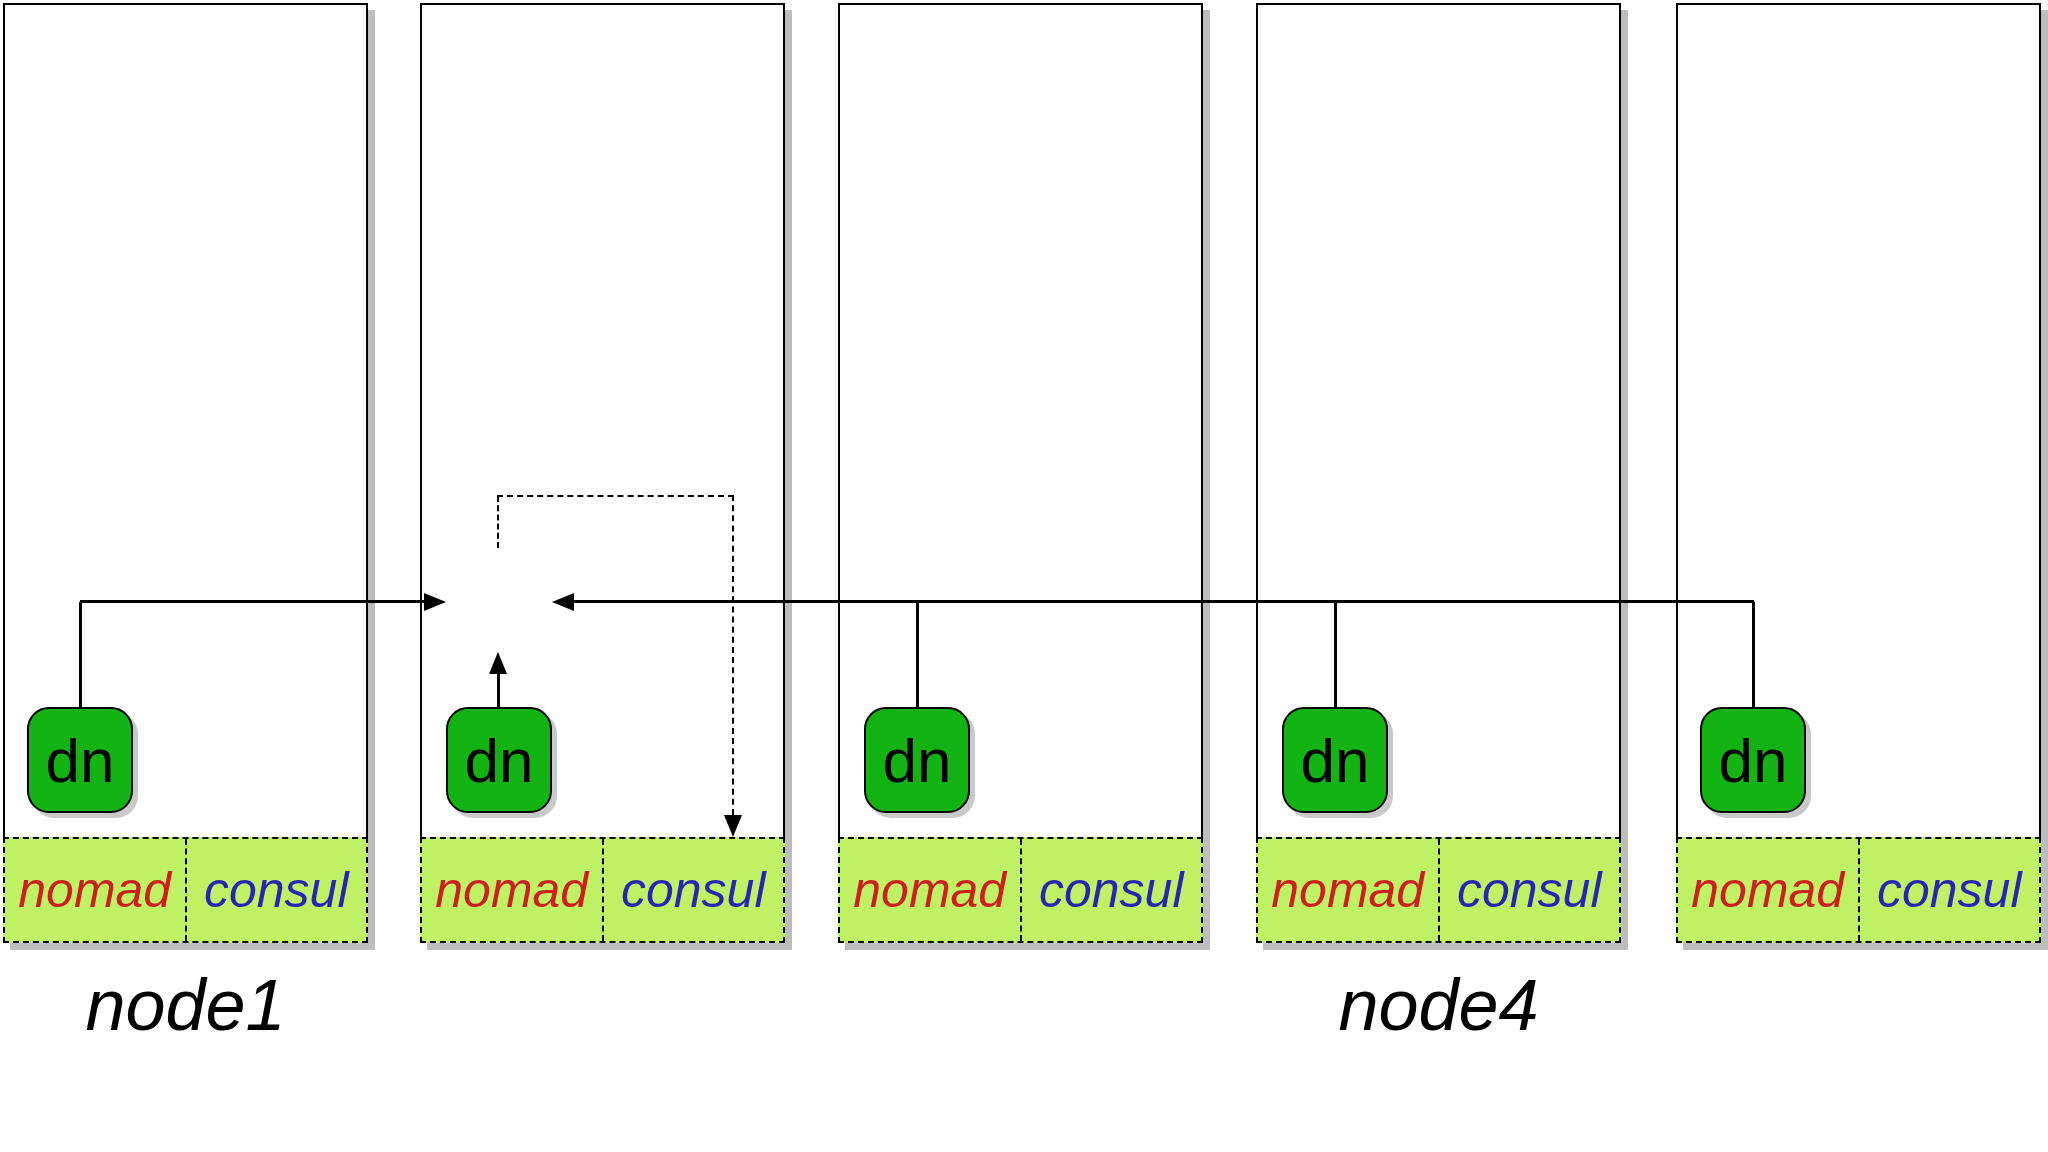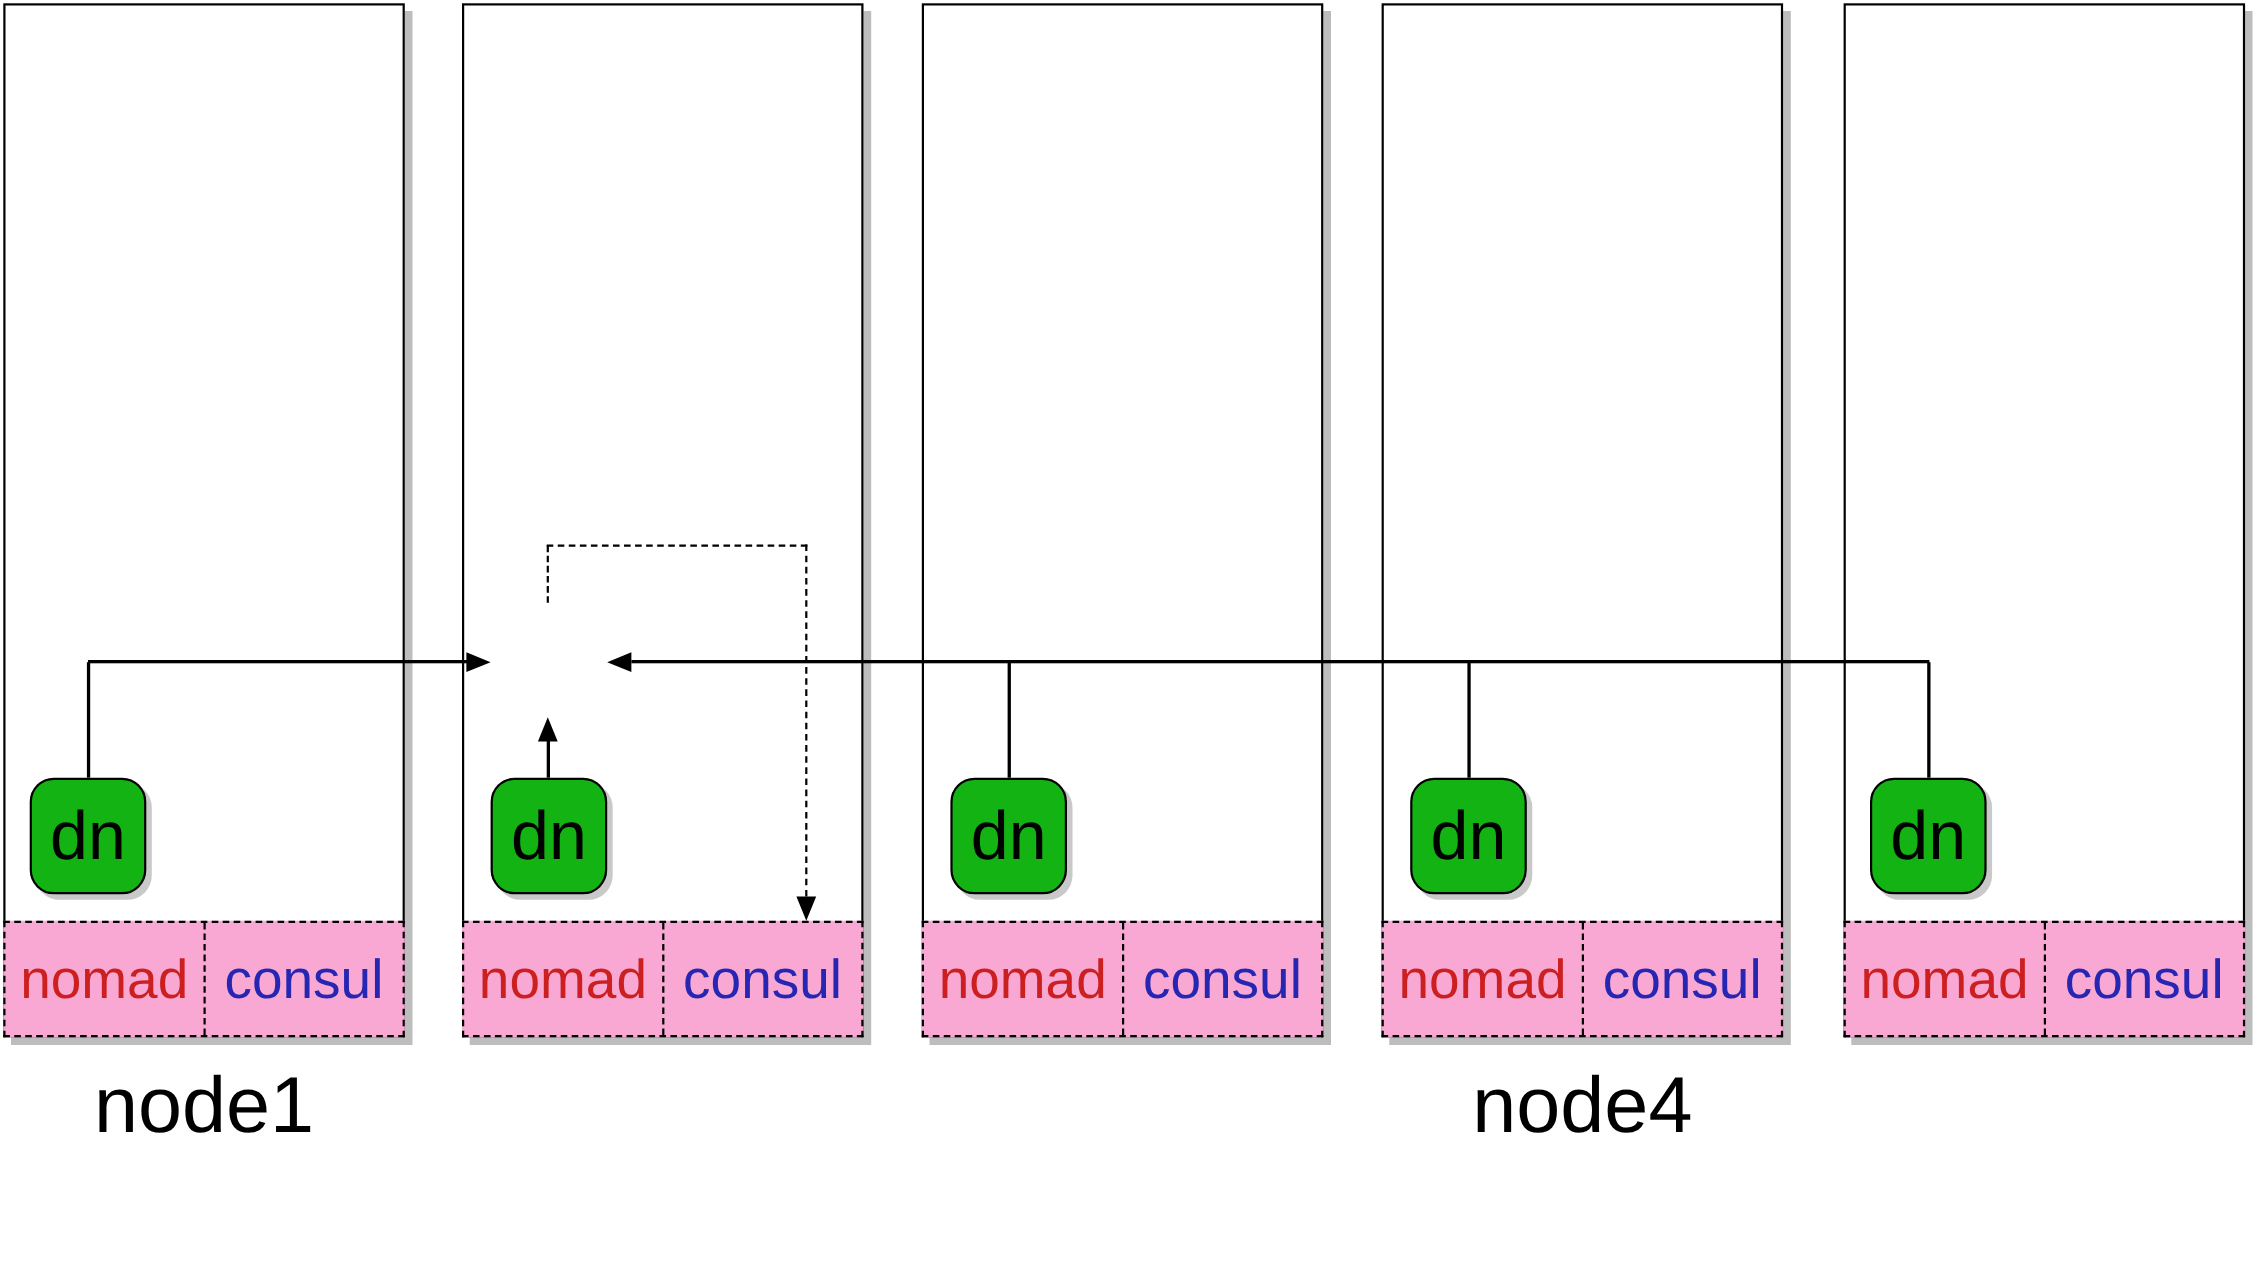--- a/index.html
+++ b/index.html
@@ -11,22 +11,23 @@
   .col{
     position:absolute;top:3px;width:365px;height:940px;
     border:2px solid #000;background:#fff;box-sizing:border-box;
     box-shadow:7px 7px 0 #bdbdbd;
   }
   .x1{left:3px}.x2{left:420px}.x3{left:838px}.x4{left:1256px}.x5{left:1676px}
 
   
   .svc{
     position:absolute;top:837px;width:365px;height:106px;
-    border:2px dashed #000;background:#f9a8d4;box-sizing:border-box;
+    border:2px dashed #000;background:#bef264;box-sizing:border-box;
     display:flex;
+    font-style:italic;
   }
   .svc .cell{
     flex:1;display:flex;align-items:center;justify-content:center;
     font-size:50px;letter-spacing:0;
   }
   .svc .cell.first{border-right:2px dashed #000;}
   .nomad{color:#cc1f1f;}
   .consul{color:#2626b2;}
 
   
@@ -37,21 +38,21 @@
     font-size:62px;color:#000;
     box-shadow:5px 5px 0 #c9c9c9;
   }
   .dn{background:#12b312;top:707px;}
   .nn{background:#cb0e0e;left:446px;top:548px;}
   .dn1{left:27px}.dn2{left:446px}.dn3{left:864px}.dn4{left:1282px}.dn5{left:1700px}
 
   
   .lbl{
     position:absolute;top:964px;width:365px;text-align:center;
-    font-size:72px;color:#000;
+    font-size:72px;color:#000;font-style:italic;
   }
 
   
   .ln{position:absolute;background:#000;}
   .e-h1{left:80px;top:600px;width:346px;height:3px;}
   .e-h2{left:574px;top:600px;width:1180px;height:3px;}
   .e-v1{left:79px;top:602px;width:3px;height:105px;}
   .e-v2{left:497px;top:671px;width:3px;height:36px;}
   .e-v3{left:916px;top:602px;width:3px;height:105px;}
   .e-v4{left:1334px;top:602px;width:3px;height:105px;}

